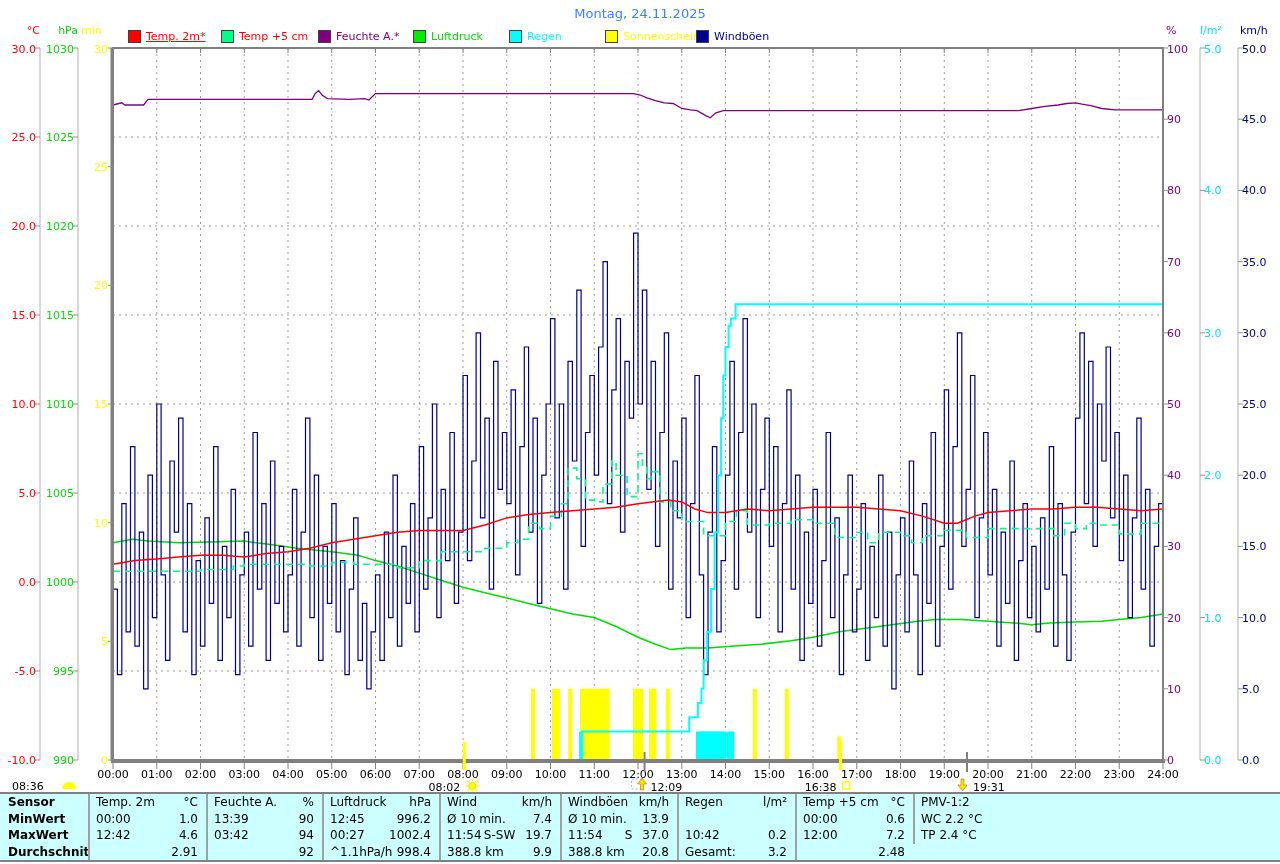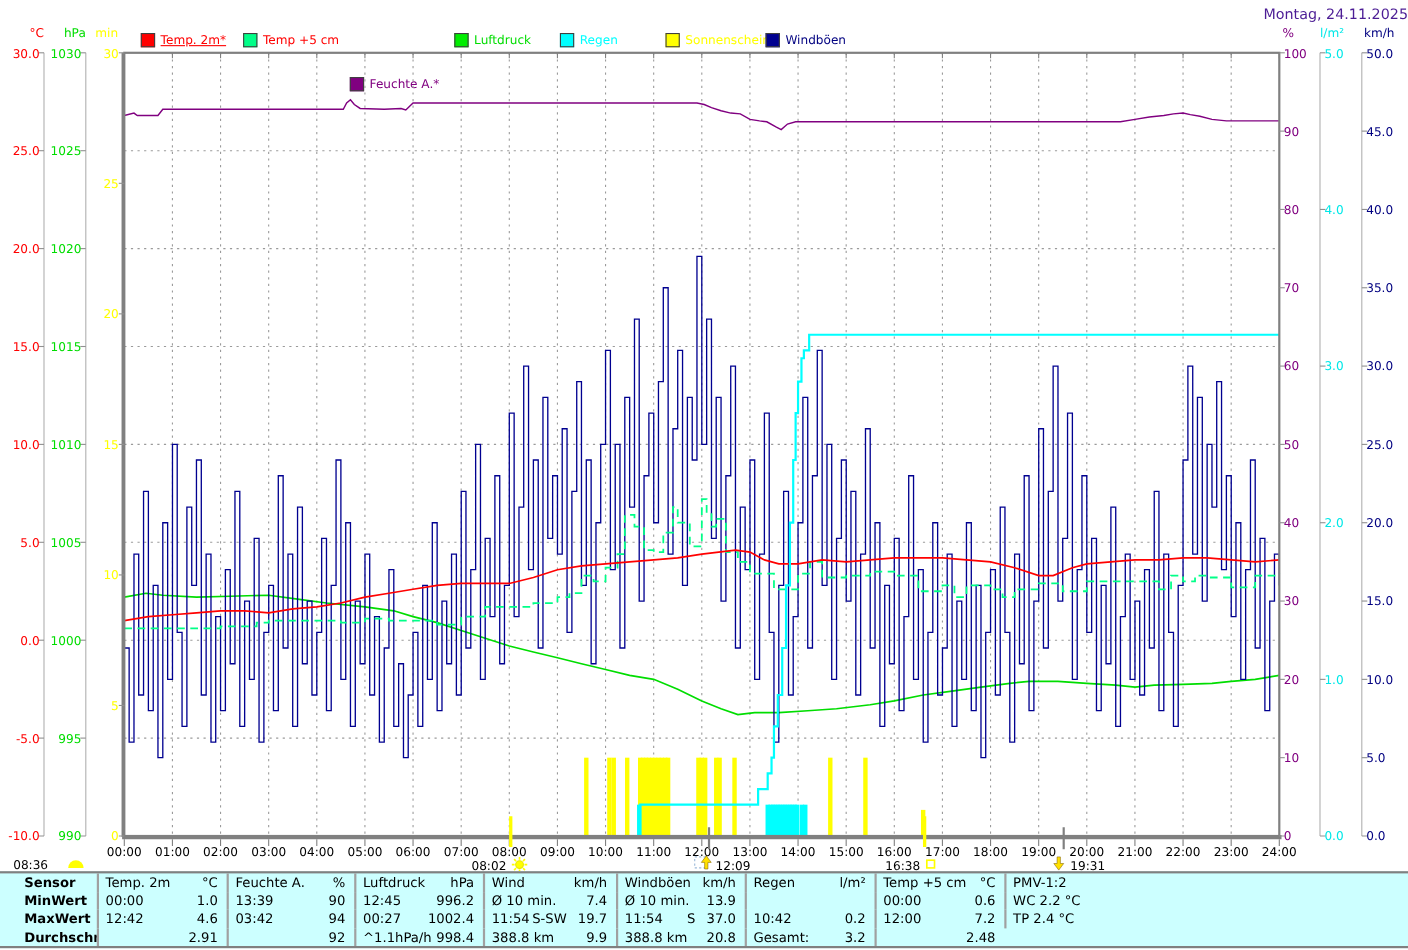--- a/index.html
+++ b/index.html
@@ -1,60 +1,60 @@
 <!DOCTYPE html>
 <html><head>
 <meta charset="utf-8">
 <style>
   html,body{margin:0;padding:0;background:#fff;}
   #stage{position:relative;width:1280px;height:864px;background:#fff;overflow:hidden;
          font-family:"DejaVu Sans","Liberation Sans",sans-serif;}
-  #page-title{position:absolute;top:6px;left:0;width:1280px;text-align:right;
-              font-size:13px;color:#4c1d95;}
+  #page-title{position:absolute;top:6px;left:0;width:1280px;text-align:center;
+              font-size:13px;color:#3b82f6;}
   .unit-label{position:absolute;top:24px;font-size:11px;}
   #chart-svg{position:absolute;left:0;top:0;}
   #legend{position:absolute;left:0;top:30px;width:1280px;height:16px;}
   .legend-item{position:absolute;top:0;display:flex;align-items:center;font-size:11px;}
   .legend-swatch{width:11px;height:11px;border:1px solid #404040;margin-right:5px;flex:0 0 auto;}
   #stats-table{position:absolute;left:0;top:792px;width:1280px;height:70px;background:#ccffff;
                border-top:2px solid #808080;border-bottom:2px solid #808080;box-sizing:border-box;
                display:grid;grid-template-columns:88px 118px 116px 117px 121px 117px 118px 118px auto;
                grid-auto-rows:16.5px;font-size:12px;color:#000;}
   .tcell{display:flex;align-items:center;padding:0 8px 0 6px;white-space:nowrap;overflow:hidden;}
   .tcell.sep{border-left:2px solid #a0a0a0;}
   .tcell .t{flex:0 0 auto;}
   .tcell .m{margin-left:auto;padding-right:10px;}
   .tcell .v{margin-left:auto;}
   .tcell .m + .v{margin-left:0;}
   .tcell.hdr{font-weight:normal;}
-  .rowlab{font-weight:bold;padding-left:22px;}
+  .rowlab{font-weight:bold;padding-left:8px;}
 </style>
 </head>
 <body>
 
 <div id="stage">
   <div id="page-title">Montag, 24.11.2025</div>
 
   <div class="unit-label" style="left:8px;width:32px;text-align:right;color:#ff0000">°C</div>
   <div class="unit-label" style="left:46px;width:32px;text-align:right;color:#00dd00">hPa</div>
-  <div class="unit-label" style="left:81px;width:32px;text-align:center;color:#ffff00">min</div>
+  <div class="unit-label" style="left:81px;width:32px;text-align:left;color:#ffff00">min</div>
   <div class="unit-label" style="left:1166px;color:#800080">%</div>
   <div class="unit-label" style="left:1200px;color:#00e8e8">l/m²</div>
   <div class="unit-label" style="left:1240px;color:#000080">km/h</div>
 
   <div id="legend">
       <div class="legend-item" style="left: 128px;">
         <span class="legend-swatch" style="background: rgb(255, 0, 0);"></span>
         <span style="color: rgb(255, 0, 0); text-decoration: underline;">Temp. 2m*</span>
       </div>
       <div class="legend-item" style="left: 221px;">
         <span class="legend-swatch" style="background: rgb(0, 255, 136);"></span>
         <span style="color: rgb(255, 0, 0);">Temp +5 cm</span>
       </div>
-      <div class="legend-item" style="left: 318px; margin-top: 40px;">
+      <div class="legend-item" style="left: 318px;">
         <span class="legend-swatch" style="background: rgb(128, 0, 128);"></span>
         <span style="color: rgb(128, 0, 128);">Feuchte A.*</span>
       </div>
       <div class="legend-item" style="left: 413px;">
         <span class="legend-swatch" style="background: rgb(0, 238, 0);"></span>
         <span style="color: rgb(0, 221, 0);">Luftdruck</span>
       </div>
       <div class="legend-item" style="left: 509px;">
         <span class="legend-swatch" style="background: rgb(0, 255, 255);"></span>
         <span style="color: rgb(0, 255, 255);">Regen</span>

